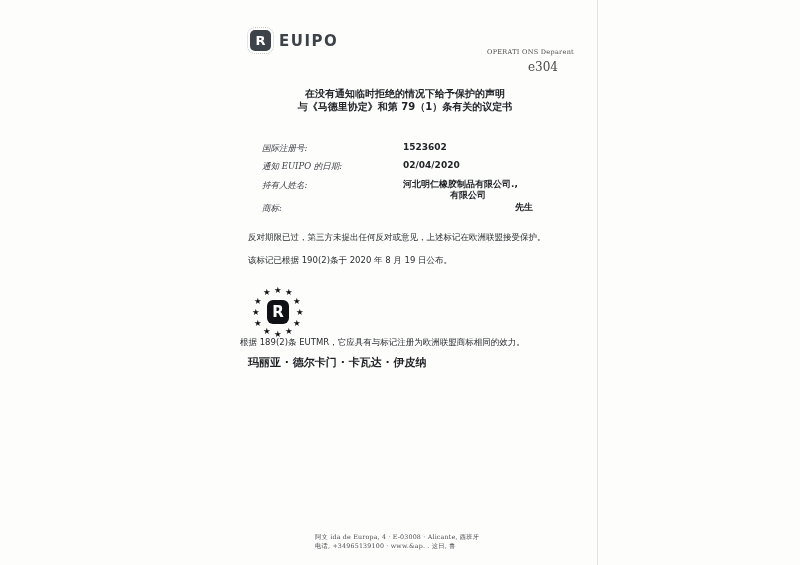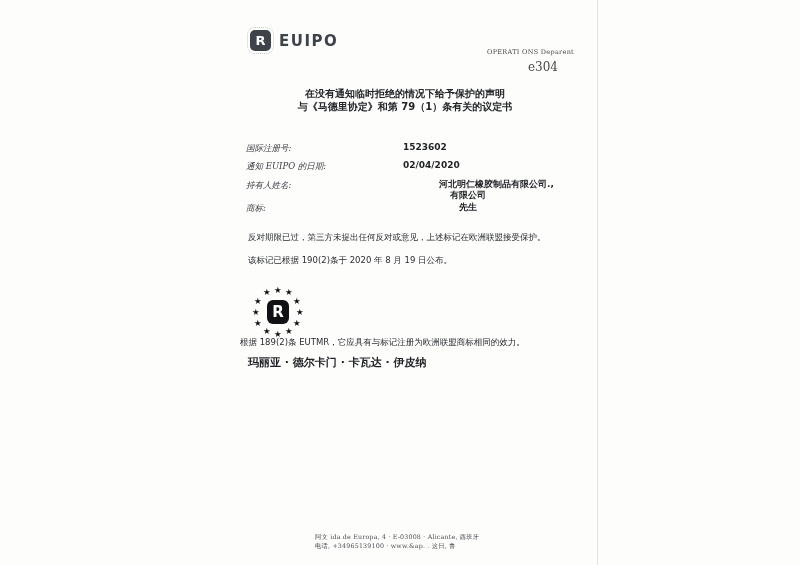--- a/index.html
+++ b/index.html
@@ -22,21 +22,21 @@
   .logo-text{font-weight:bold;font-size:15px;letter-spacing:1.5px;color:#3d4349;}
 
   .dept{position:absolute;left:487px;top:48px;font-family:"DejaVu Serif","Liberation Serif",serif;font-size:6.5px;color:#4a4a4a;letter-spacing:.3px;}
   .code{position:absolute;left:528px;top:60px;font-family:"DejaVu Serif","Liberation Serif",serif;font-size:12px;color:#4a4a4a;}
 
   .title-block{position:absolute;left:240px;top:87px;width:330px;text-align:center;
     font-weight:bold;font-size:10px;line-height:13px;color:#222428;}
   .dateline{position:absolute;left:240px;top:128px;width:330px;text-align:center;
     font-family:"DejaVu Serif","Liberation Serif",serif;font-size:8.5px;color:#33353a;}
 
-  .field-label{position:absolute;left:246px;font-style:italic;
+  .field-label{position:absolute;left:262px;font-style:italic;
     font-family:"DejaVu Serif","Liberation Serif",serif;font-size:8.5px;color:#3b3d42;}
   .field-value{position:absolute;left:403px;width:160px;font-weight:bold;font-size:9px;color:#1f2125;}
   .value-line2{text-align:center;width:130px;}
 
   .para{position:absolute;left:248px;width:335px;font-size:8.5px;line-height:12px;color:#2a2c30;}
 
   
   .seal{position:absolute;left:250px;top:284px;width:56px;height:56px;}
   .seal-center{
     position:absolute;left:17px;top:16px;width:22px;height:24px;background:#101114;
@@ -71,25 +71,25 @@
     <div>与《马德里协定》和第 79（1）条有关的议定书</div>
   </div>
 
   <div class="field-label" style="top:143px;">国际注册号:</div>
   <div class="field-value" style="top:142px;">1523602</div>
 
   <div class="field-label" style="top:161px;">通知 EUIPO 的日期:</div>
   <div class="field-value" style="top:160px;">02/04/2020</div>
 
   <div class="field-label" style="top:180px;">持有人姓名:</div>
-  <div class="field-value" style="top:178px;margin-left:36px;">河北明仁橡胶制品有限公司.,</div>
+  <div class="field-value" style="top:178px;">河北明仁橡胶制品有限公司.,</div>
   <div class="field-value value-line2" style="top:189px;">有限公司</div>
 
   <div class="field-label" style="top:203px;">商标:</div>
-  <div class="field-value value-line2" style="top:201px;">先生</div>
+  <div class="field-value value-line2" style="top:201px;text-align:right;">先生</div>
 
   <div class="para" style="top:231px;">反对期限已过，第三方未提出任何反对或意见，上述标记在欧洲联盟接受保护。</div>
   <div class="para" style="top:254px;">该标记已根据 190(2)条于 2020 年 8 月 19 日公布。</div>
 
   <div class="seal">
     <span class="star" style="left:24px;top:2px;"></span>
     <span class="star" style="left:35px;top:4px;"></span>
     <span class="star" style="left:43px;top:13px;"></span>
     <span class="star" style="left:46px;top:24px;"></span>
     <span class="star" style="left:43px;top:35px;"></span>

